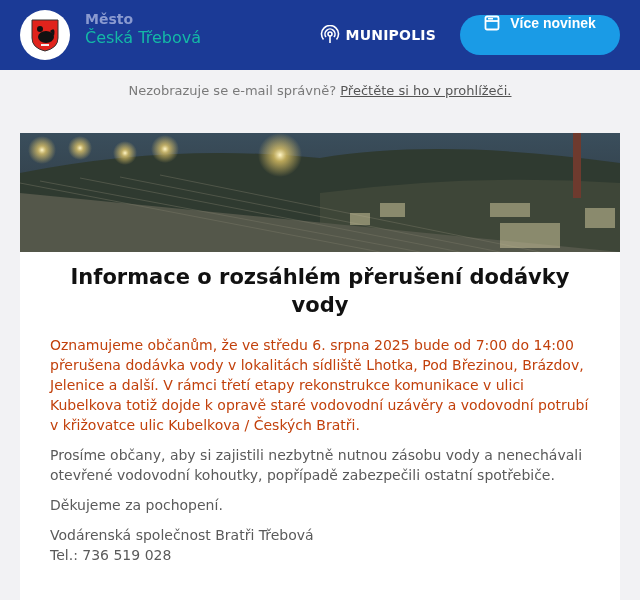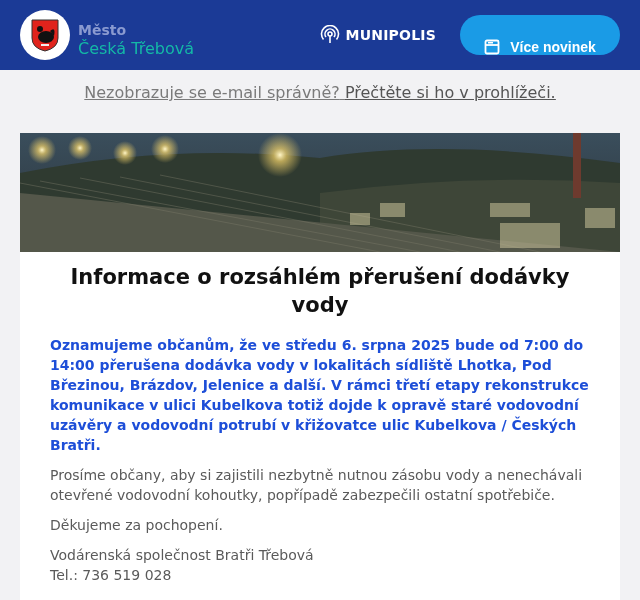--- a/index.html
+++ b/index.html
@@ -6,53 +6,53 @@
     html, body {
       width: 640px; height: 600px; overflow: hidden;
       background: #f2f2f4;
       font-family: "DejaVu Sans", sans-serif;
     }
     .header {
       height: 70px; background: #1b3a96;
       display: flex; align-items: center; justify-content: space-between;
       padding: 0 20px;
     }
-    .brand { display: flex; align-items: flex-end; gap: 8px; }
+    .brand { display: flex; align-items: flex-start; gap: 15px; }
     .crest {
       width: 50px; height: 50px; border-radius: 50%; background: #fff;
       display: flex; align-items: center; justify-content: center;
     }
     .brand-text { display: flex; flex-direction: column; line-height: 1.3; }
     .brand-small { color: #8a9ad0; font-weight: bold; font-size: 14px; }
     .brand-big { color: #14b8a6; font-size: 16px; }
     .right { display: flex; align-items: center; gap: 24px; }
     .munipolis { display: flex; align-items: center; gap: 6px; color: #fff; font-weight: bold; font-size: 14px; letter-spacing: 0.2px; }
     .more-btn {
       background: #1a9be6; color: #fff; border-radius: 22px;
-      height: 40px; width: 160px; display: flex; align-items: flex-end; justify-content: center; gap: 10px;
+      height: 40px; width: 160px; display: flex; align-items: flex-start; justify-content: center; gap: 10px;
       font-weight: bold; font-size: 14px; border: none; cursor: pointer;
     }
     .notice {
-      text-align: center; color: #7a7a7a; font-size: 16px; padding-top: 13px; height: 47px; text-decoration: underline;
+      text-align: center; color: #7a7a7a; font-size: 13px; padding-top: 13px; height: 47px;
     }
     .notice a { color: #555; text-decoration: underline; }
     .card {
       margin: 16px 20px; background: #fff; width: 600px; height: 563px; overflow: hidden;
     }
     .hero {
       width: 600px; height: 119px; position: relative; overflow: hidden;
       background: linear-gradient(180deg, #2c3a45 0%, #3b4a3f 45%, #4d5546 70%, #3d4a40 100%);
     }
     .title {
       text-align: center; font-weight: bold; font-size: 21px; color: #111;
       padding: 11px 30px 0; line-height: 28px;
     }
     .body { padding: 16px 30px 0; color: #5a5a5a; font-size: 14px; line-height: 20px; }
     .body p { margin-bottom: 10px; }
-    .lead { font-weight: bold; color: #1d4ed8; }
+    .lead { font-weight: normal; color: #c2410c; }
     .sig { line-height: 20px; }
   </style>
 </head>
 <body>
 
 <div class="header">
   <div class="brand">
     <div class="crest">
       <svg width="30" height="34" viewBox="0 0 30 34">
         <path d="M2 2 H28 V20 Q28 30 15 33 Q2 30 2 20 Z" fill="#e0231c" stroke="#333" stroke-width="1"></path>

